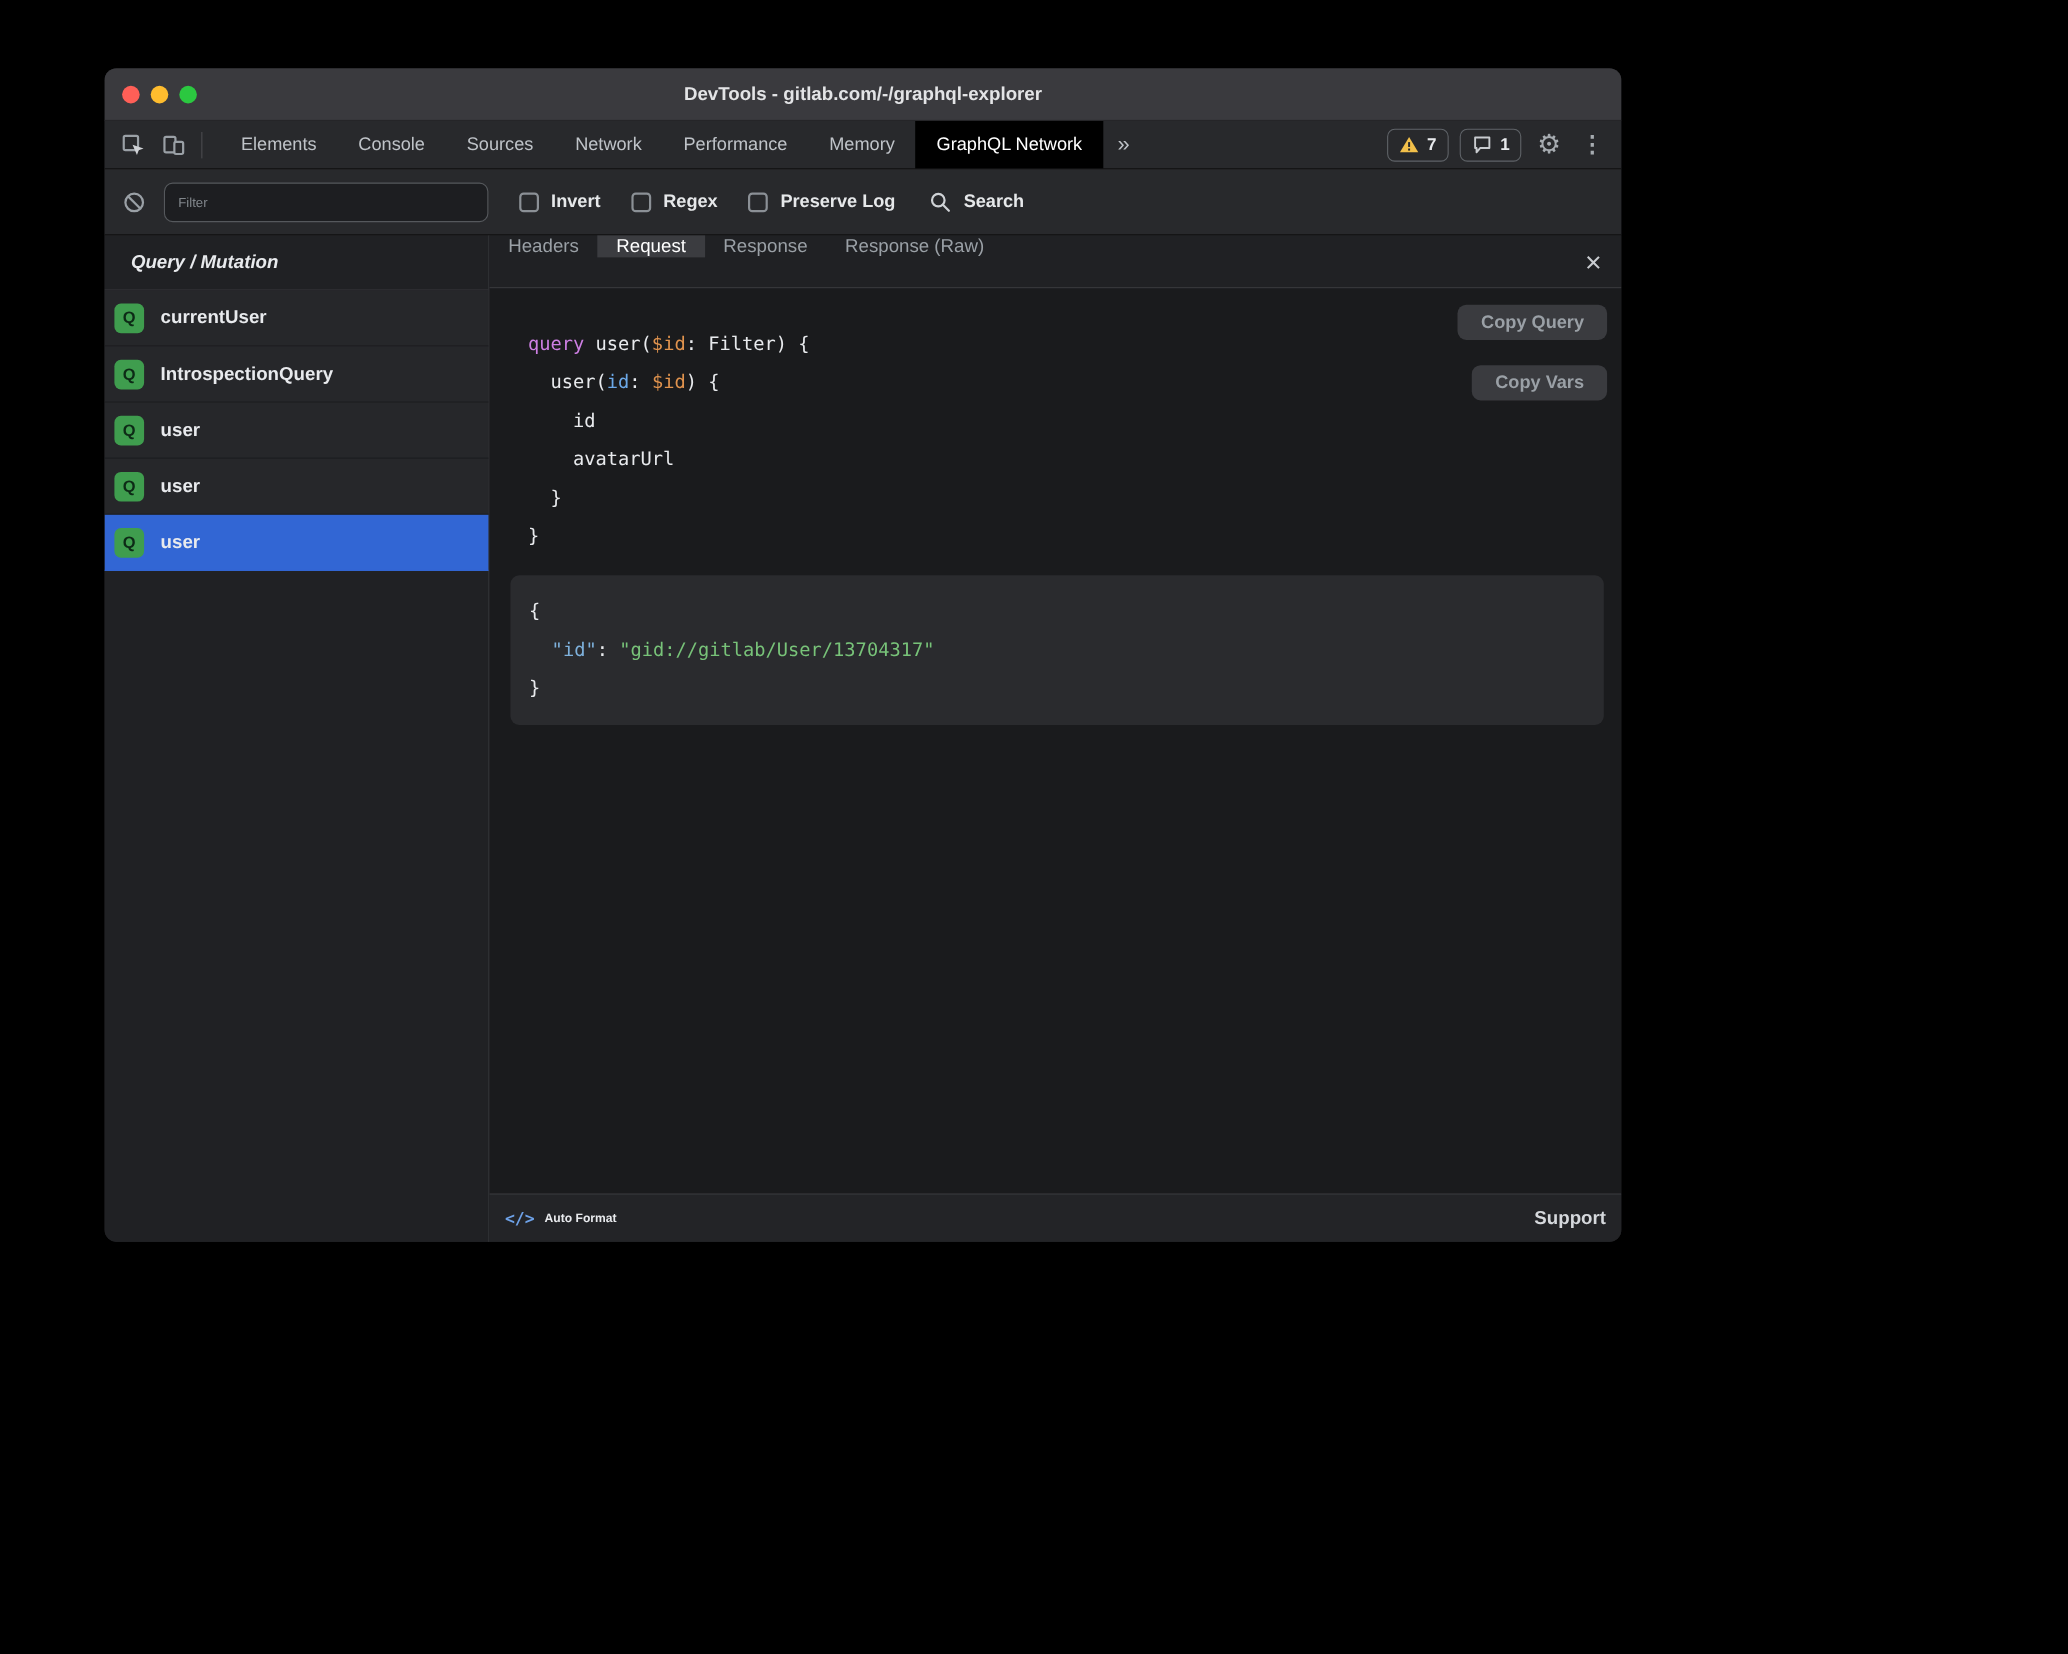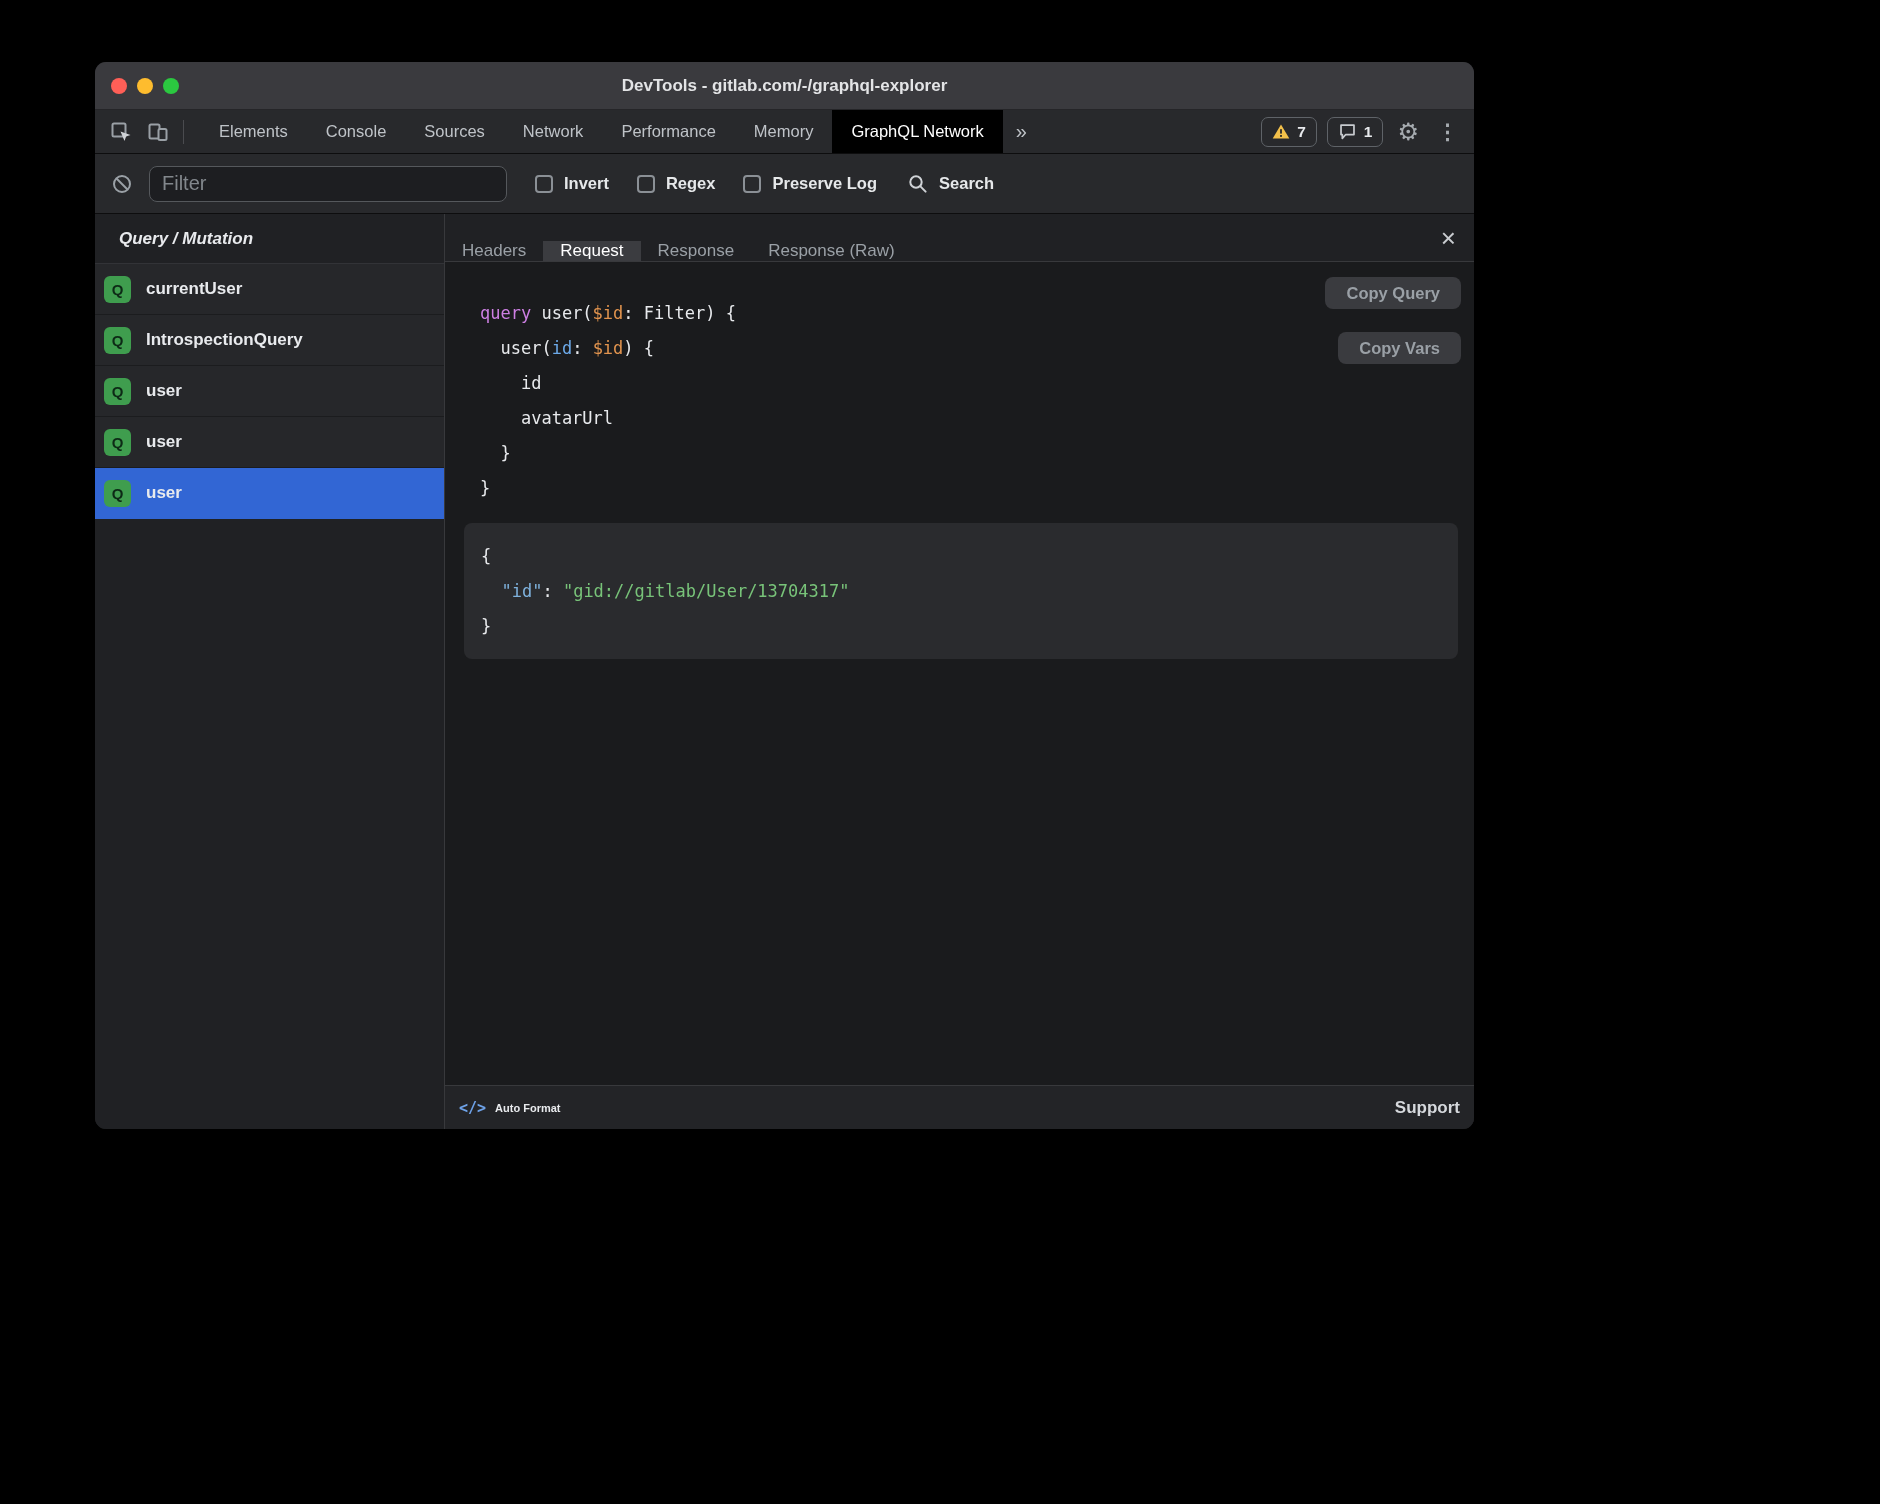--- a/index.html
+++ b/index.html
@@ -45,22 +45,22 @@
   .glyph-btn { color:#a6abb0; font-size:24px; line-height:1; padding:0 4px; }
   .glyph-btn.kebab { font-size:21px; font-weight:700; letter-spacing:0; }
 
   
   .toolbar {
     height:60px; background:#28292c; border-bottom:1px solid #0d0d0e;
     display:flex; align-items:center; padding:0 12px; flex:0 0 auto;
   }
   .block-btn { margin:0 8px 0 4px; display:flex; align-items:center; }
   .filter-input {
-    width:358px; height:36px; margin-left:8px; background:#1d1e21; border:1px solid #55585c;
-    border-radius:8px; color:#e8eaed; font-size:20px; padding:0 12px; outline:none;
+    width:295px; height:36px; margin-left:8px; background:#1d1e21; border:1px solid #55585c;
+    border-radius:8px; color:#e8eaed; font-size:12px; padding:0 12px; outline:none;
     font-family:"Liberation Sans", sans-serif;
   }
   .filter-input::placeholder { color:#82878c; }
   .check-group { display:flex; align-items:center; gap:11px; margin-left:28px; cursor:default; }
   .checkbox { width:18px; height:18px; border:2px solid #8b9096; border-radius:4px; flex:0 0 auto; }
   .check-label { color:#e6e8ea; font-size:16.5px; font-weight:600; }
   .search-group { display:flex; align-items:center; gap:11px; margin-left:30px; }
 
   
   .main { flex:1; display:flex; min-height:0; }
@@ -75,21 +75,21 @@
     background:#26272a; border-bottom:1px solid #1b1c1e; color:#e8eaed; font-size:17px; font-weight:700;
   }
   .req-row.selected { background:var(--sel-blue,#3266d4); border-bottom-color:var(--sel-blue,#3266d4); }
   .qbadge {
     width:27px; height:27px; border-radius:6px; background:var(--badge-green,#3f9d4e);
     color:#0d2a16; font-size:15px; font-weight:700; display:flex; align-items:center; justify-content:center;
   }
 
   .detail { flex:1; min-width:0; display:flex; flex-direction:column; background:#1a1b1d; }
   .detail-tabs { height:48px; flex:0 0 auto; background:#202124; border-bottom:1px solid #38393c; display:flex; align-items:stretch; }
-  .detail-tabs-list { display:flex; align-items:flex-end; }
+  .detail-tabs-list { display:flex; align-items:flex-start; }
   .dtab { display:flex; align-items:center; padding:0 17px; color:#9aa0a6; font-size:17px; font-weight:500; white-space:nowrap; }
   .dtab.active { background:#3b3c40; color:#fff; }
   .close-btn { margin-left:auto; display:flex; align-items:center; padding:0 18px; color:#c9ccd0; font-size:26px; line-height:1; }
 
   .detail-body { flex:1; min-height:0; position:relative; padding:34px 16px 0 35px; overflow:hidden; }
   .code-line { font-family:"DejaVu Sans Mono", monospace; font-size:17px; line-height:35px; white-space:pre; color:#e8eaed; }
   .vars-box { margin:17px 0 0 -16px; width:994px; background:#2a2b2e; border-radius:8px; padding:16px 0 15px 17px; }
 
   .copy-btn {
     position:absolute; right:13px; height:31px; background:#3a3b3f; border-radius:8px;

